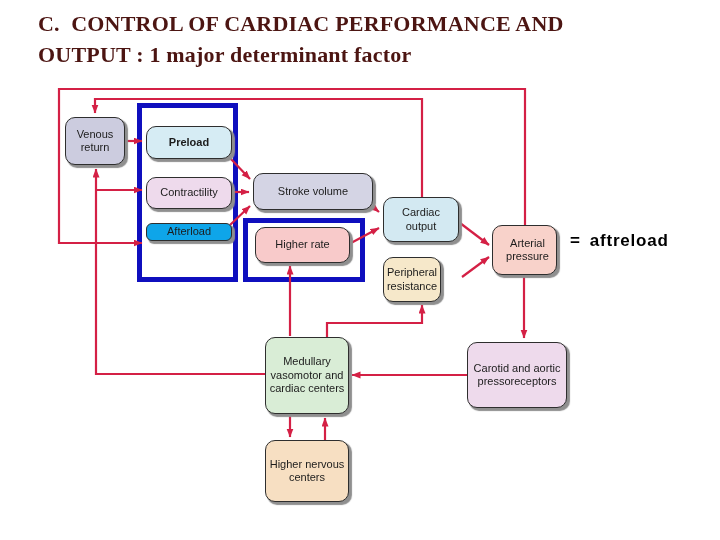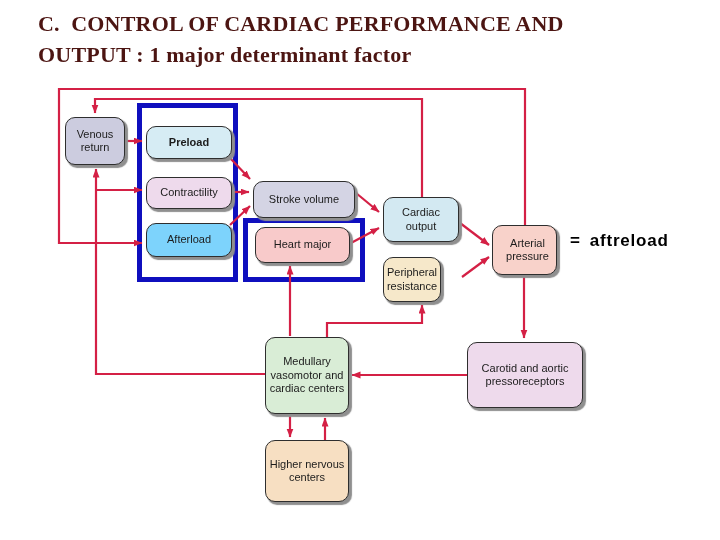--- a/index.html
+++ b/index.html
@@ -22,28 +22,28 @@
   
   .node{
     position:absolute;z-index:3;display:flex;align-items:center;justify-content:center;
     text-align:center;border:1.6px solid #2e2e2e;border-radius:10px;
     font-size:11px;line-height:1.22;color:#1c1c1c;
     box-shadow:2.5px 2.5px 1px #8f8f8f;box-sizing:border-box;padding:2px;
   }
   #node-venous-return       {left:65px; top:117px;width:60px; height:48px;background:#ccccdf;}
   #node-preload             {left:146px;top:126px;width:86px; height:33px;background:#d6ecf4;font-weight:bold;}
   #node-contractility       {left:146px;top:177px;width:86px; height:32px;background:#eedaec;}
-  #node-afterload           {left:146px;top:223px;width:86px; height:34px;background:#7dd3fc;}
-  #node-stroke-volume       {left:253px;top:181px;width:102px;height:37px;background:#d4d4e4;}
+  #node-afterload           {left:146px;top:223px;width:86px; height:18px;background:#0ea5e9;border-radius:6px;}
+  #node-stroke-volume       {left:253px;top:173px;width:120px;height:37px;background:#d4d4e4;}
   #node-heart-rate          {left:255px;top:227px;width:95px; height:36px;background:#f8caca;}
   #node-cardiac-output      {left:383px;top:197px;width:76px; height:45px;background:#d3e9f2;}
   #node-peripheral-resistance{left:383px;top:257px;width:58px;height:45px;background:#f6e8ca;}
   #node-arterial-pressure   {left:492px;top:225px;width:65px; height:50px;background:#f8d2ca;padding-left:8px;}
   #node-medullary           {left:265px;top:337px;width:84px; height:77px;background:#d9edd6;}
-  #node-carotid             {left:467px;top:342px;width:116px;height:66px;background:#eedaec;}
+  #node-carotid             {left:467px;top:342px;width:100px;height:66px;background:#eedaec;}
   #node-higher-nervous      {left:265px;top:440px;width:84px; height:62px;background:#f7dfc2;}
   
   #annotation{
     position:absolute;left:570px;top:231px;z-index:4;display:flex;gap:9px;
     font-weight:bold;font-size:17px;color:#000000;letter-spacing:0.8px;
   }
 </style>
 </head>
 <body>
 
@@ -101,21 +101,21 @@
 
       <path d="M325,440 L325,418" marker-end="url(#arw)"></path>
     </g>
   </svg>
 
   <div class="node" id="node-venous-return">Venous return</div>
   <div class="node" id="node-preload">Preload</div>
   <div class="node" id="node-contractility">Contractility</div>
   <div class="node" id="node-afterload">Afterload</div>
   <div class="node" id="node-stroke-volume">Stroke volume</div>
-  <div class="node" id="node-heart-rate">Heart major</div>
+  <div class="node" id="node-heart-rate">Higher rate</div>
   <div class="node" id="node-cardiac-output">Cardiac output</div>
   <div class="node" id="node-peripheral-resistance">Peripheral resistance</div>
   <div class="node" id="node-arterial-pressure">Arterial pressure</div>
   <div class="node" id="node-medullary">Medullary vasomotor and cardiac centers</div>
   <div class="node" id="node-carotid">Carotid and aortic pressoreceptors</div>
   <div class="node" id="node-higher-nervous">Higher nervous centers</div>
 
   <div id="annotation">
     <span>=</span>
     <span>aftreload</span>

